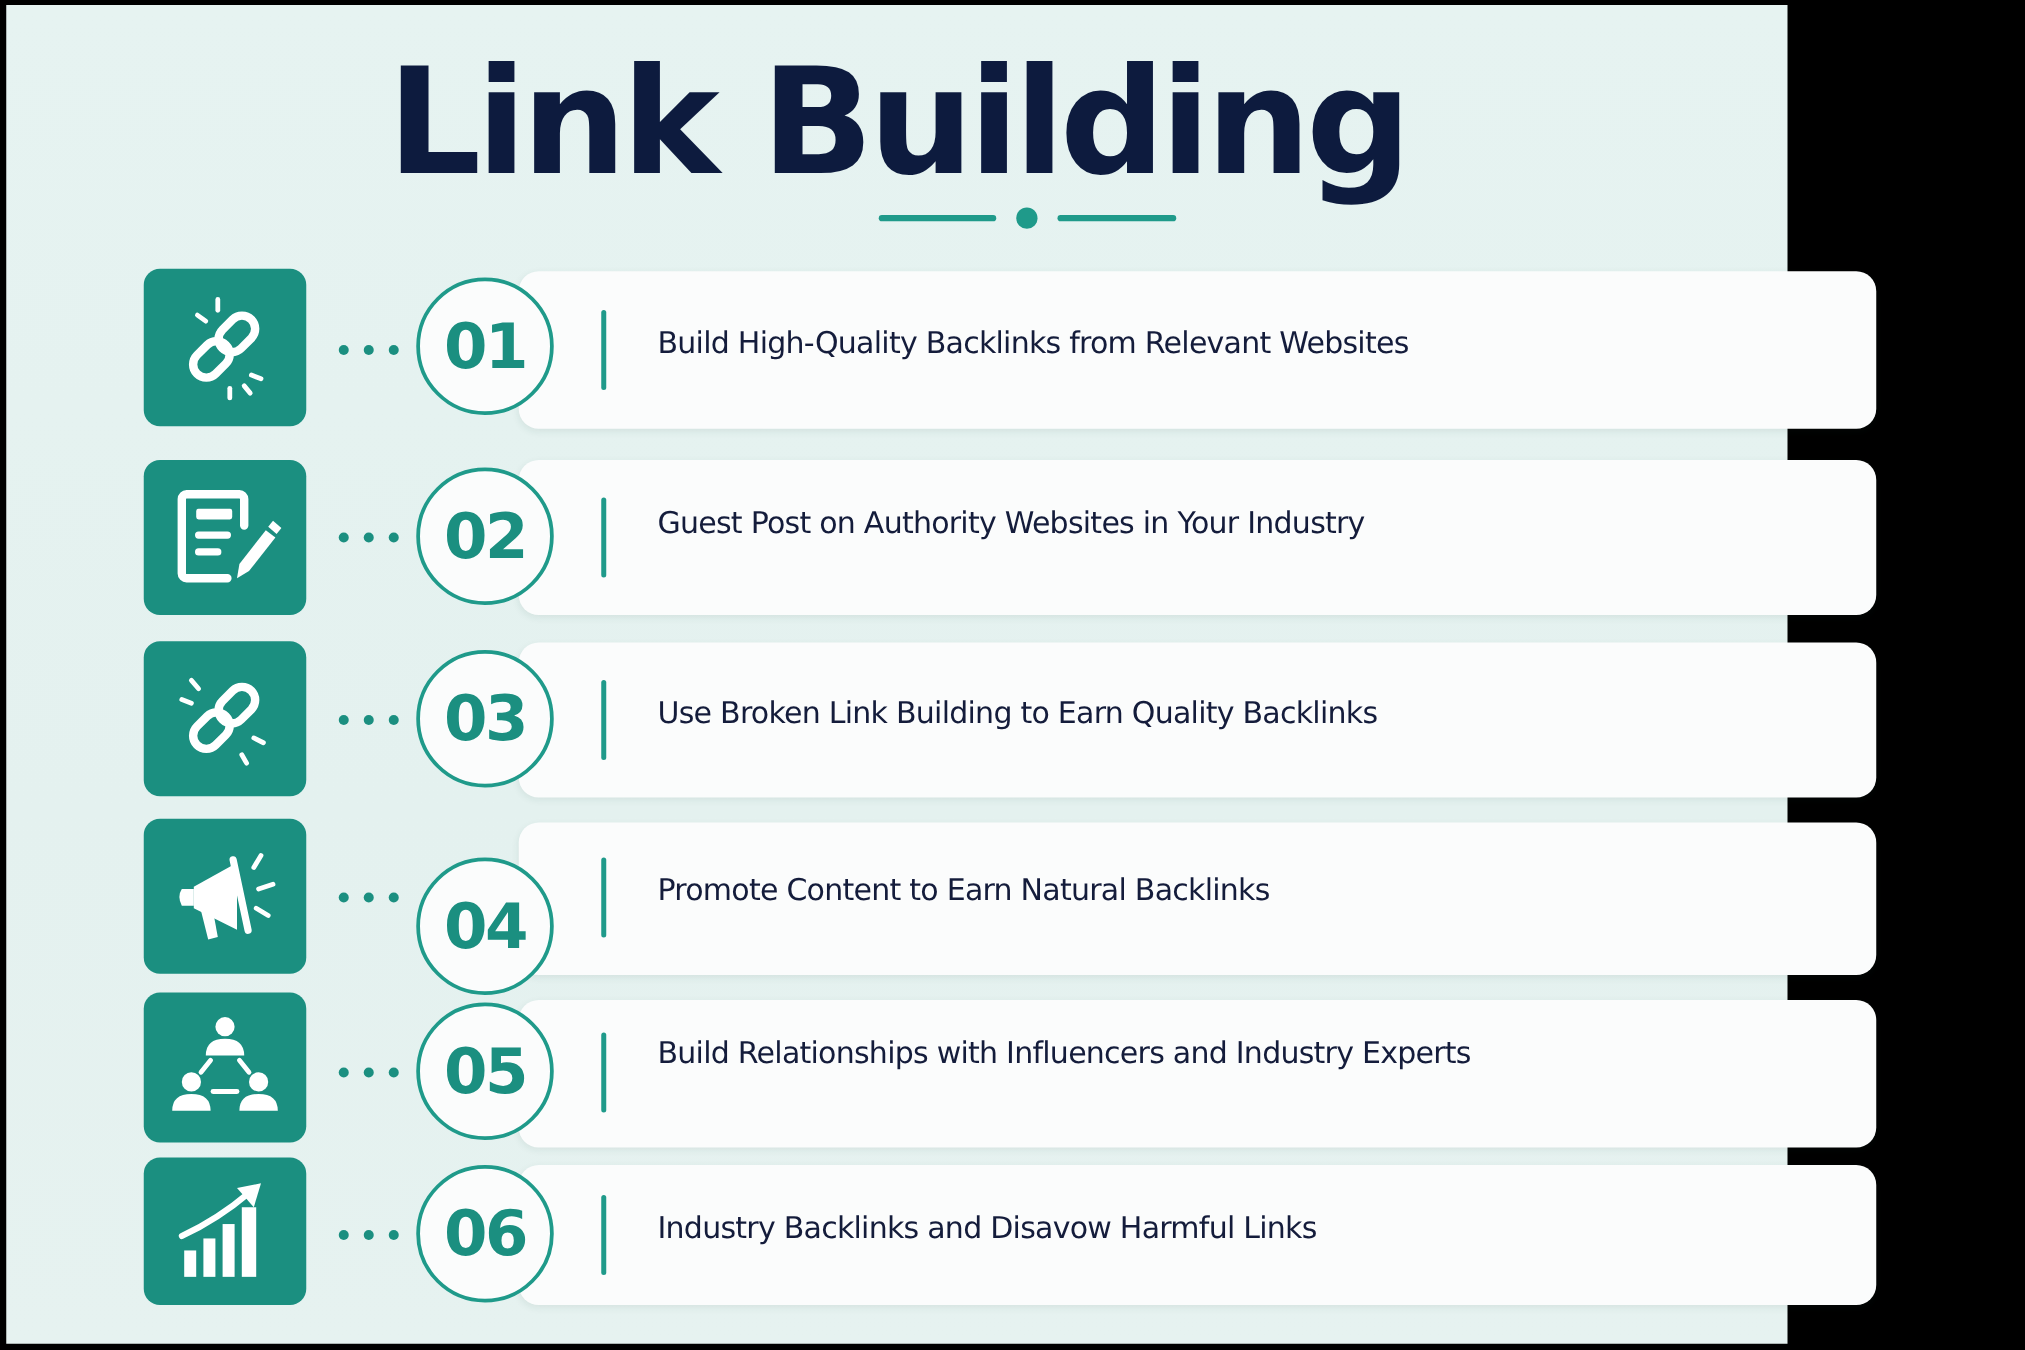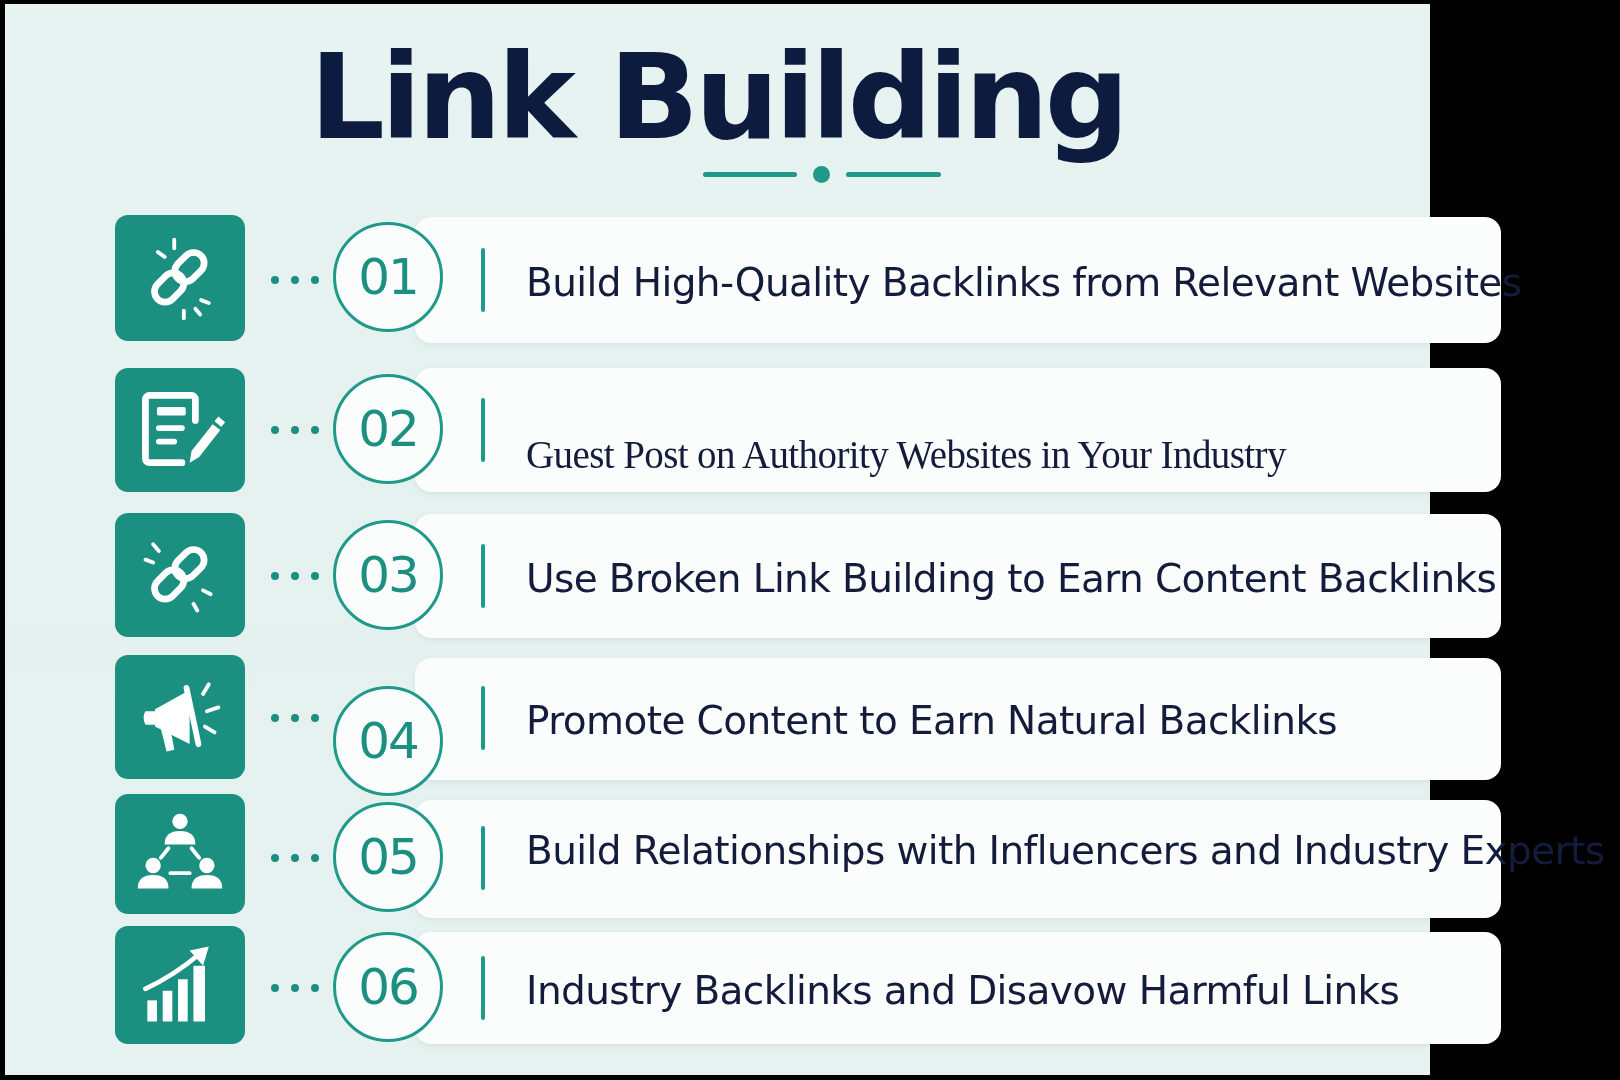--- a/index.html
+++ b/index.html
@@ -28,27 +28,27 @@
       position: absolute; left: 110px; width: 130px; background: #1b8f80;
       border-radius: 13px; display: flex; align-items: center; justify-content: center;
     }
     .icon-box svg { width: 96px; height: 96px; }
     .dots { position: absolute; left: 260px; width: 60px; height: 8px; }
     .dots span { position: absolute; top: 0; width: 8px; height: 8px; border-radius: 50%; background: #1b8f80; }
     .num-circle {
       position: absolute; left: 328px; width: 110px; height: 110px; border-radius: 50%;
       border: 3px solid #1f9a8a; background: #fbfcfc; box-sizing: border-box;
       display: flex; align-items: center; justify-content: center;
-      font-family: "DejaVu Sans", sans-serif; font-weight: normal; font-size: 50px; color: #1b8f80;
+      font-family: "DejaVu Sans", sans-serif; font-weight: bold; font-size: 50px; color: #1b8f80;
       letter-spacing: -2px;
     }
     .vbar { position: absolute; left: 476px; width: 4px; height: 64px; background: #1f9a8a; border-radius: 2px; }
     .step-text {
       position: absolute; left: 521px; font-family: "DejaVu Sans", sans-serif;
-      font-size: 39px; color: #141c3b; letter-spacing: -0.6px; white-space: nowrap;
+      font-size: 24px; color: #141c3b; letter-spacing: -0.6px; white-space: nowrap;
     }
   </style>
 </head>
 <body>
 
 <div class="canvas">
   <div class="title">Link Building</div>
   <div class="sep-line" style="left:698px;width:94px;"></div>
   <div class="sep-dot"></div>
   <div class="sep-line" style="left:841px;width:95px;"></div>
@@ -90,21 +90,21 @@
         <path d="M86 41 L90 36 L97 42 L93 47 Z" fill="#fff" stroke="none"></path>
       </svg>
     </div>
     <div class="dots" style="top:422px;">
         <span style="left:6px"></span>
         <span style="left:26px"></span>
         <span style="left:46px"></span>
       </div>
     <div class="num-circle" style="top:370px;">02</div>
     <div class="vbar" style="top:394px;"></div>
-    <div class="step-text" style="top:428px;font-family:Liberation Serif, serif;">Guest Post on Authority Websites in Your Industry</div>
+    <div class="step-text" style="top:400px;">Guest Post on Authority Websites in Your Industry</div>
   </div>
 
   <div class="row">
     <div class="card" style="top:510px;height:124px;"></div>
     <div class="icon-box" style="top:509px;height:124px;">
       <svg viewBox="0 0 100 100" fill="none" stroke="#fff" stroke-linecap="round">
         <g transform="rotate(-45 50 50)">
           <rect x="18" y="38" width="34" height="22" rx="11" stroke-width="7"></rect>
           <rect x="48" y="38" width="34" height="22" rx="11" stroke-width="7"></rect>
         </g>
@@ -114,21 +114,21 @@
         <line x1="64" y1="80" x2="68" y2="87" stroke-width="4"></line>
       </svg>
     </div>
     <div class="dots" style="top:568px;">
         <span style="left:6px"></span>
         <span style="left:26px"></span>
         <span style="left:46px"></span>
       </div>
     <div class="num-circle" style="top:516px;">03</div>
     <div class="vbar" style="top:540px;"></div>
-    <div class="step-text" style="top:552px;">Use Broken Link Building to Earn Content Backlinks</div>
+    <div class="step-text" style="top:552px;">Use Broken Link Building to Earn Quality Backlinks</div>
   </div>
 
   <div class="row">
     <div class="card" style="top:654px;height:122px;"></div>
     <div class="icon-box" style="top:651px;height:124px;">
       <svg viewBox="0 0 100 100" fill="#fff" stroke="#fff" stroke-linecap="round">
         <path d="M14 44 Q10 50 14 58 L24 58 L24 44 Z" stroke="none"></path>
         <path d="M24 42 L60 22 L60 78 L24 60 Z" stroke="none"></path>
         <rect x="60" y="16" width="6" height="66" rx="3" transform="rotate(-12 63 49)" stroke="none"></rect>
         <path d="M30 62 L40 62 L44 84 L36 86 Z" stroke="none"></path>

